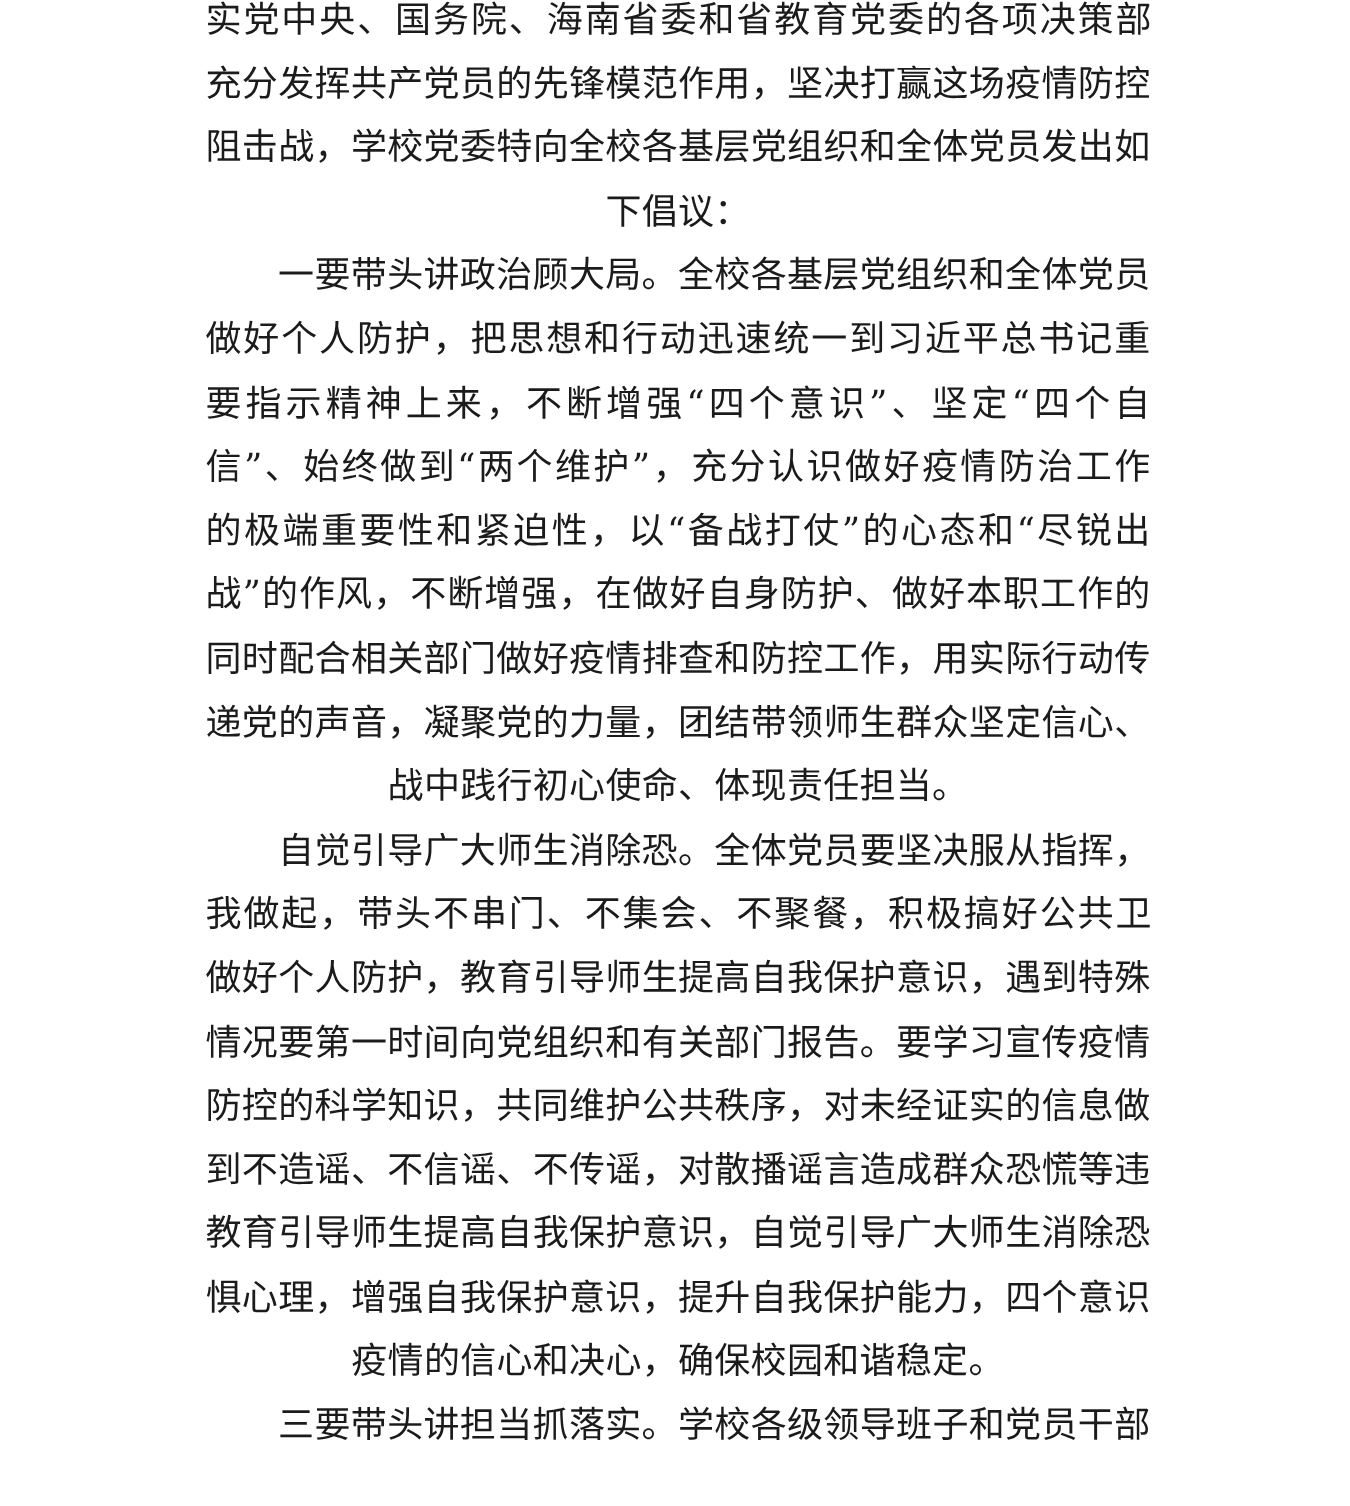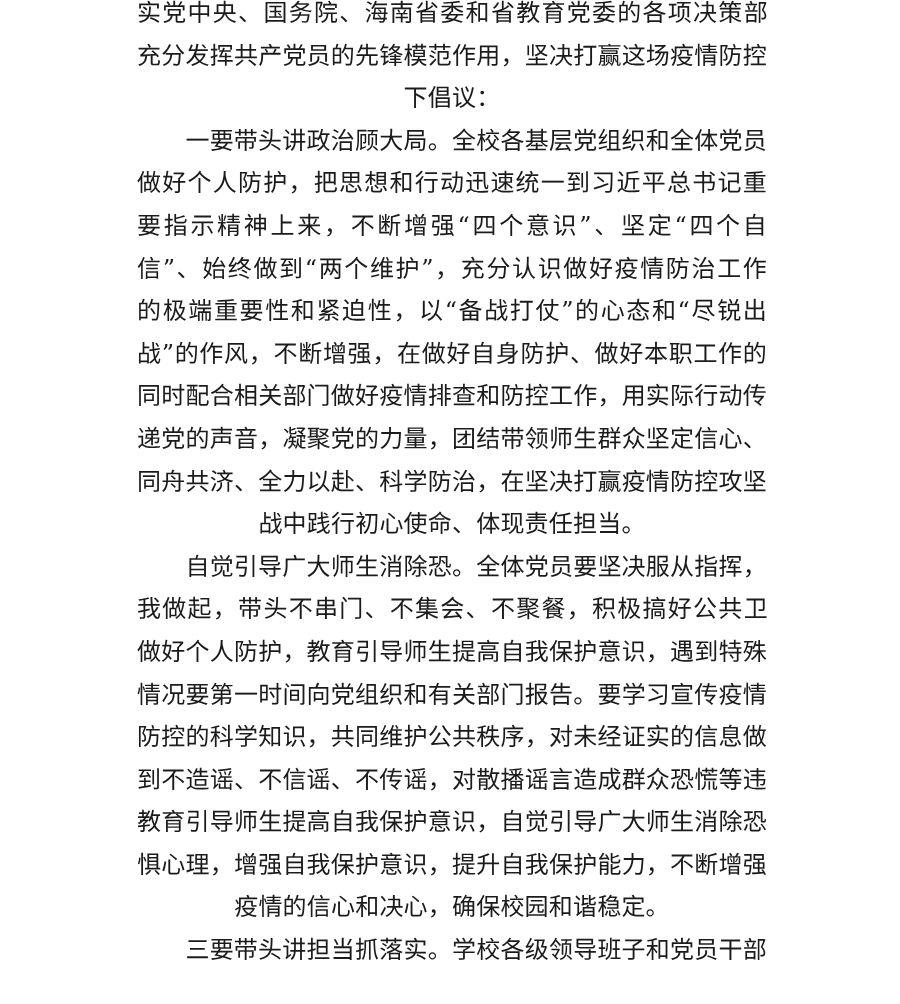--- a/index.html
+++ b/index.html
@@ -42,34 +42,34 @@
   .line.compress {
     letter-spacing: -0.65px;
   }
 </style>
 </head>
 <body>
 
 <div class="doc-page" style="color: rgb(27, 27, 27);">
     <div class="line fill compress">实党中央、国务院、海南省委和省教育党委的各项决策部署，</div>
     <div class="line fill">充分发挥共产党员的先锋模范作用，坚决打赢这场疫情防控</div>
+    <div class="line fill">阻击战，学校党委特向全校各基层党组织和全体党员发出如</div>
     <div class="line">下倡议：</div>
     <div class="line fill indent">一要带头讲政治顾大局。全校各基层党组织和全体党员</div>
     <div class="line fill">做好个人防护，把思想和行动迅速统一到习近平总书记重</div>
     <div class="line fill">要指示精神上来，不断增强“四个意识”、坚定“四个自</div>
     <div class="line fill">信”、始终做到“两个维护”，充分认识做好疫情防治工作</div>
     <div class="line fill">的极端重要性和紧迫性，以“备战打仗”的心态和“尽锐出</div>
     <div class="line fill">战”的作风，不断增强，在做好自身防护、做好本职工作的</div>
     <div class="line fill">同时配合相关部门做好疫情排查和防控工作，用实际行动传</div>
     <div class="line fill">递党的声音，凝聚党的力量，团结带领师生群众坚定信心、</div>
-    <div class="line fill">同舟共济、全力以赴、科学防治，在坚决打赢疫情防控攻坚</div>
     <div class="line">战中践行初心使命、体现责任担当。</div>
     <div class="line fill indent">自觉引导广大师生消除恐。全体党员要坚决服从指挥，从</div>
     <div class="line fill compress">我做起，带头不串门、不集会、不聚餐，积极搞好公共卫生，</div>
     <div class="line fill">做好个人防护，教育引导师生提高自我保护意识，遇到特殊</div>
     <div class="line fill">情况要第一时间向党组织和有关部门报告。要学习宣传疫情</div>
     <div class="line fill">防控的科学知识，共同维护公共秩序，对未经证实的信息做</div>
     <div class="line fill">到不造谣、不信谣、不传谣，对散播谣言造成群众恐慌等违</div>
     <div class="line fill">教育引导师生提高自我保护意识，自觉引导广大师生消除恐</div>
-    <div class="line fill">惧心理，增强自我保护意识，提升自我保护能力，不断增强</div>
+    <div class="line fill">惧心理，增强自我保护意识，提升自我保护能力，四个意识</div>
     <div class="line">疫情的信心和决心，确保校园和谐稳定。</div>
     <div class="line fill indent">三要带头讲担当抓落实。学校各级领导班子和党员干部</div>
   </div>
 
 </body></html>

